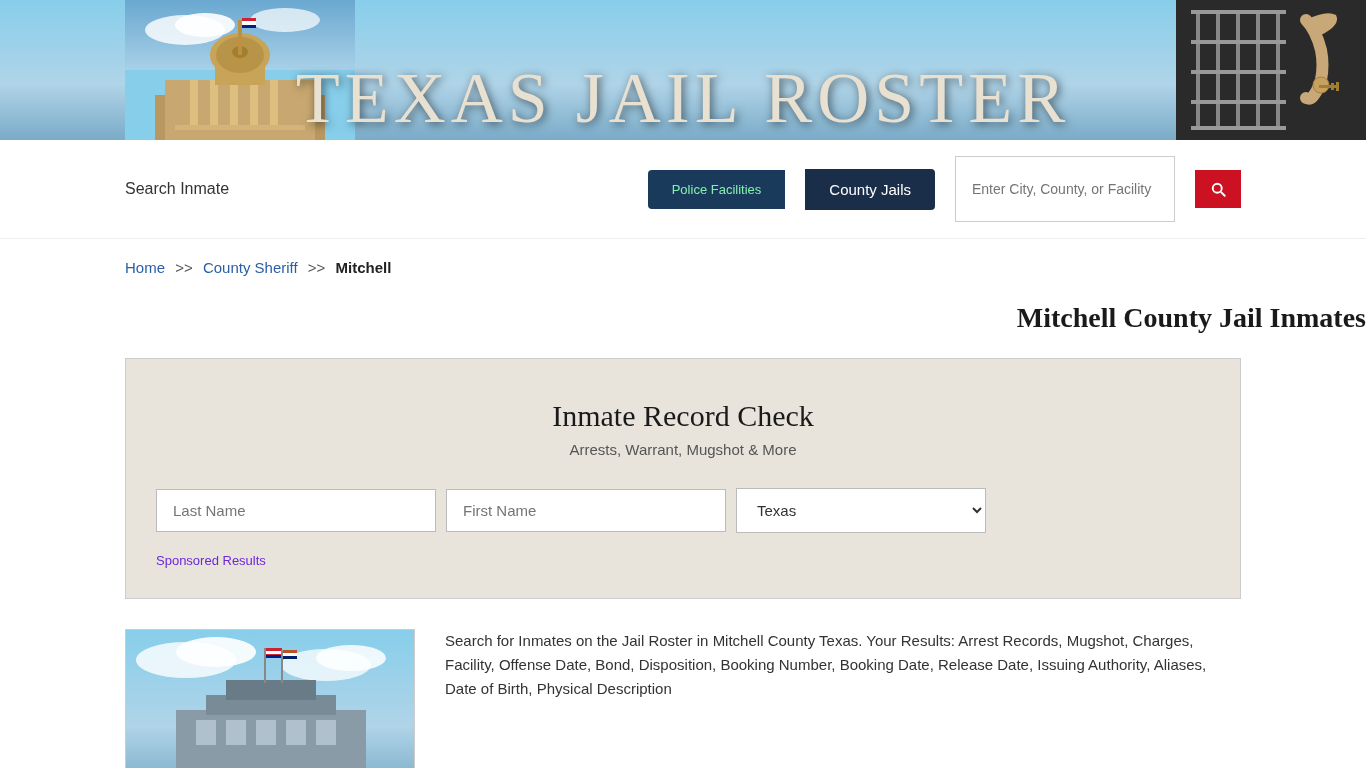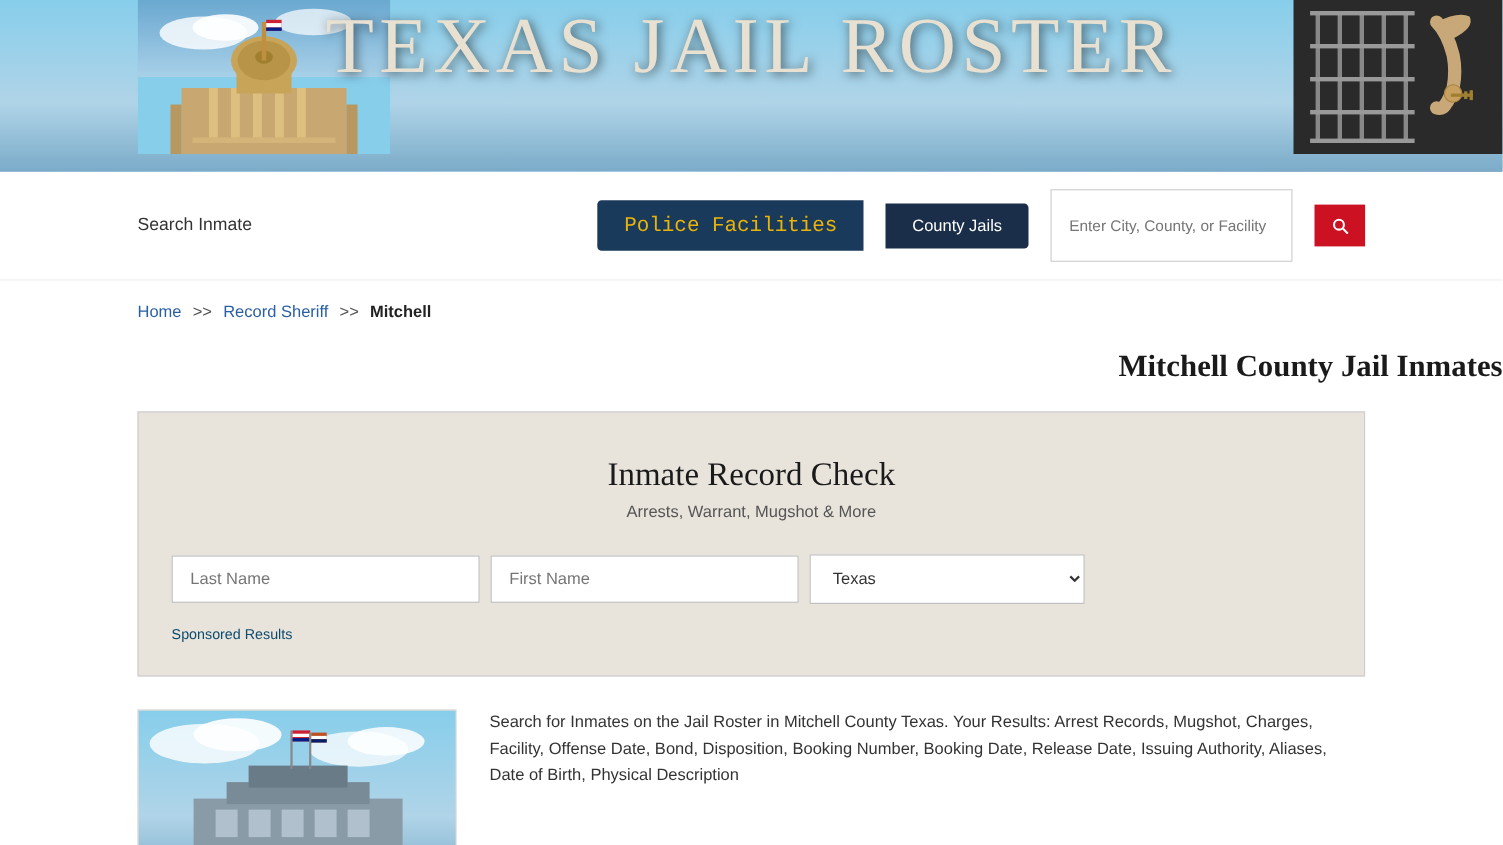--- a/index.html
+++ b/index.html
@@ -1,26 +1,26 @@
 <!DOCTYPE html>
 <html><head>
   <meta charset="utf-8">
   <style>
     * { margin: 0; padding: 0; box-sizing: border-box; }
     body { font-family: Georgia, 'Times New Roman', serif; background: #fff; color: #333; width: 1366px; min-height: 768px; overflow-x: hidden; }
 
     
     .header-banner {
       width: 1366px;
-      height: 156px;
+      height: 140px;
       background: linear-gradient(135deg, #5a8ab5 0%, #7aafd4 30%, #8bbde0 50%, #6a9ec5 70%, #4a7aa0 100%);
       position: relative;
       overflow: hidden;
       display: flex;
-      align-items: flex-start;
+      align-items: flex-end;
       justify-content: center;
     }
     .sky-bg {
       position: absolute;
       top: 0; left: 0; right: 0; bottom: 0;
       background: linear-gradient(to bottom, #87CEEB 0%, #b0d4e8 60%, #7aabc8 100%);
     }
     .header-title {
       font-family: 'Palatino Linotype', Palatino, serif;
       font-size: 68px;
@@ -43,25 +43,25 @@
       gap: 20px;
     }
     .nav-search-label {
       font-family: Arial, sans-serif;
       font-size: 16px;
       color: #333;
       margin-right: auto;
     }
     .nav-btn-police {
       background: #1a3a5c;
-      color: #eab308;
+      color: #86efac;
       border: none;
       padding: 12px 24px;
-      font-size: 19px;
-      font-family: Liberation Mono, monospace;
+      font-size: 13px;
+      font-family: Liberation Sans, sans-serif;
       cursor: pointer;
       border-radius: 4px 0 0 4px;
     }
     .nav-btn-county {
       background: #1a2e4a;
       color: #fff;
       border: none;
       padding: 12px 24px;
       font-size: 15px;
       font-family: Arial, sans-serif;
@@ -180,21 +180,21 @@
       font-family: Arial, sans-serif;
       font-weight: bold;
       letter-spacing: 2px;
       cursor: pointer;
       text-transform: uppercase;
       min-width: 140px;
     }
     .sponsored-text {
       font-family: Arial, sans-serif;
       font-size: 13px;
-      color: #0c4a6e;
+      color: #6d28d9;
       margin-top: 10px;
     }
 
     
     .bottom-section {
       display: flex;
       padding: 30px 125px;
       gap: 30px;
       align-items: flex-start;
     }
@@ -302,21 +302,21 @@
   <button class="nav-search-btn">
     <svg class="search-icon-svg" viewBox="0 0 24 24" xmlns="http://www.w3.org/2000/svg">
       <path d="M21 21l-4.35-4.35M17 11A6 6 0 1 1 5 11a6 6 0 0 1 12 0z" stroke="white" stroke-width="2.5" fill="none" stroke-linecap="round"></path>
     </svg>
   </button>
 </div>
 
 <div class="breadcrumb">
   <a href="#">Home</a>
   <span class="sep">&gt;&gt;</span>
-  <a href="#">Record Sheriff</a>
+  <a href="#">County Sheriff</a>
   <span class="sep">&gt;&gt;</span>
   <span class="current">Mitchell</span>
 </div>
 
 <h1 class="page-title">Mitchell County Jail Inmates</h1>
 
 <div class="record-check-box">
   <div class="record-check-title">Inmate Record Check</div>
   <div class="record-check-subtitle">Arrests, Warrant, Mugshot &amp; More</div>
   <div class="record-check-form">

